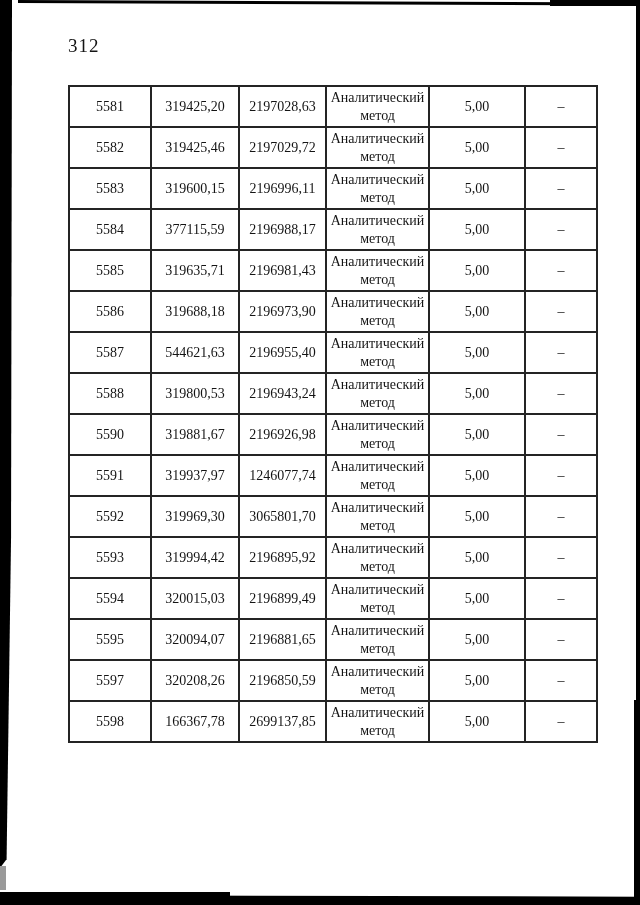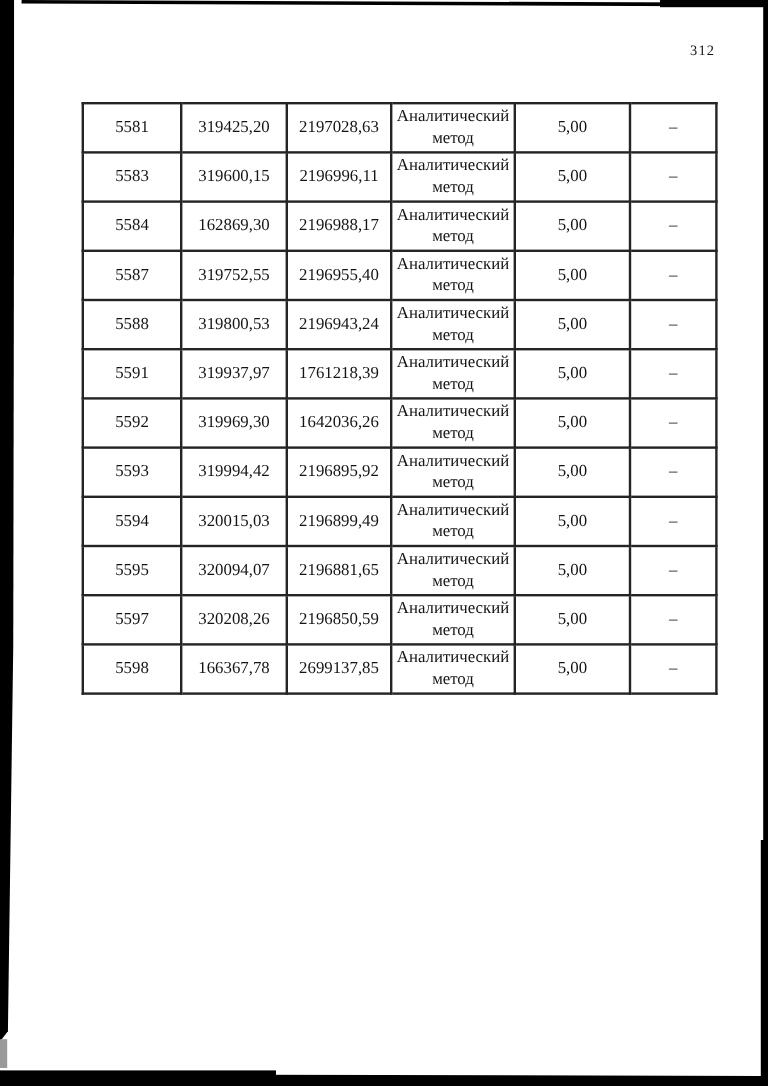--- a/index.html
+++ b/index.html
@@ -48,22 +48,22 @@
   .artifact-bottom-left {
     left: 0; bottom: 0; width: 230px; height: 13px;
   }
 
   
   .page-number {
     position: absolute;
     top: 35px;
     left: 68px;
     width: 528px;
-    text-align: right;
-    font-size: 12px;
+    text-align: left;
+    font-size: 19px;
     letter-spacing: 1px;
   }
 
   
   table.coords {
     position: absolute;
     left: 68px;
     top: 85px;
     width: 528px;
     border-collapse: collapse;
@@ -117,63 +117,95 @@
   <tbody id="table-body">
       <tr>
     <td>5581</td>
     <td>319425,20</td>
     <td>2197028,63</td>
     <td class="method-cell">Аналитический метод</td>
     <td>5,00</td>
     <td>–</td>
   </tr>
       <tr>
+    <td>5582</td>
+    <td>319425,46</td>
+    <td>2197029,72</td>
+    <td class="method-cell">Аналитический метод</td>
+    <td>5,00</td>
+    <td>–</td>
+  </tr>
+      <tr>
     <td>5583</td>
     <td>319600,15</td>
     <td>2196996,11</td>
     <td class="method-cell">Аналитический метод</td>
     <td>5,00</td>
     <td>–</td>
   </tr>
       <tr>
     <td>5584</td>
-    <td>162869,30</td>
+    <td>377115,59</td>
     <td>2196988,17</td>
     <td class="method-cell">Аналитический метод</td>
     <td>5,00</td>
     <td>–</td>
   </tr>
       <tr>
+    <td>5585</td>
+    <td>319635,71</td>
+    <td>2196981,43</td>
+    <td class="method-cell">Аналитический метод</td>
+    <td>5,00</td>
+    <td>–</td>
+  </tr>
+      <tr>
+    <td>5586</td>
+    <td>319688,18</td>
+    <td>2196973,90</td>
+    <td class="method-cell">Аналитический метод</td>
+    <td>5,00</td>
+    <td>–</td>
+  </tr>
+      <tr>
     <td>5587</td>
-    <td>319752,55</td>
+    <td>544621,63</td>
     <td>2196955,40</td>
     <td class="method-cell">Аналитический метод</td>
     <td>5,00</td>
     <td>–</td>
   </tr>
       <tr>
     <td>5588</td>
     <td>319800,53</td>
     <td>2196943,24</td>
     <td class="method-cell">Аналитический метод</td>
     <td>5,00</td>
     <td>–</td>
   </tr>
       <tr>
+    <td>5590</td>
+    <td>319881,67</td>
+    <td>2196926,98</td>
+    <td class="method-cell">Аналитический метод</td>
+    <td>5,00</td>
+    <td>–</td>
+  </tr>
+      <tr>
     <td>5591</td>
     <td>319937,97</td>
-    <td>1761218,39</td>
+    <td>1246077,74</td>
     <td class="method-cell">Аналитический метод</td>
     <td>5,00</td>
     <td>–</td>
   </tr>
       <tr>
     <td>5592</td>
     <td>319969,30</td>
-    <td>1642036,26</td>
+    <td>3065801,70</td>
     <td class="method-cell">Аналитический метод</td>
     <td>5,00</td>
     <td>–</td>
   </tr>
       <tr>
     <td>5593</td>
     <td>319994,42</td>
     <td>2196895,92</td>
     <td class="method-cell">Аналитический метод</td>
     <td>5,00</td>

